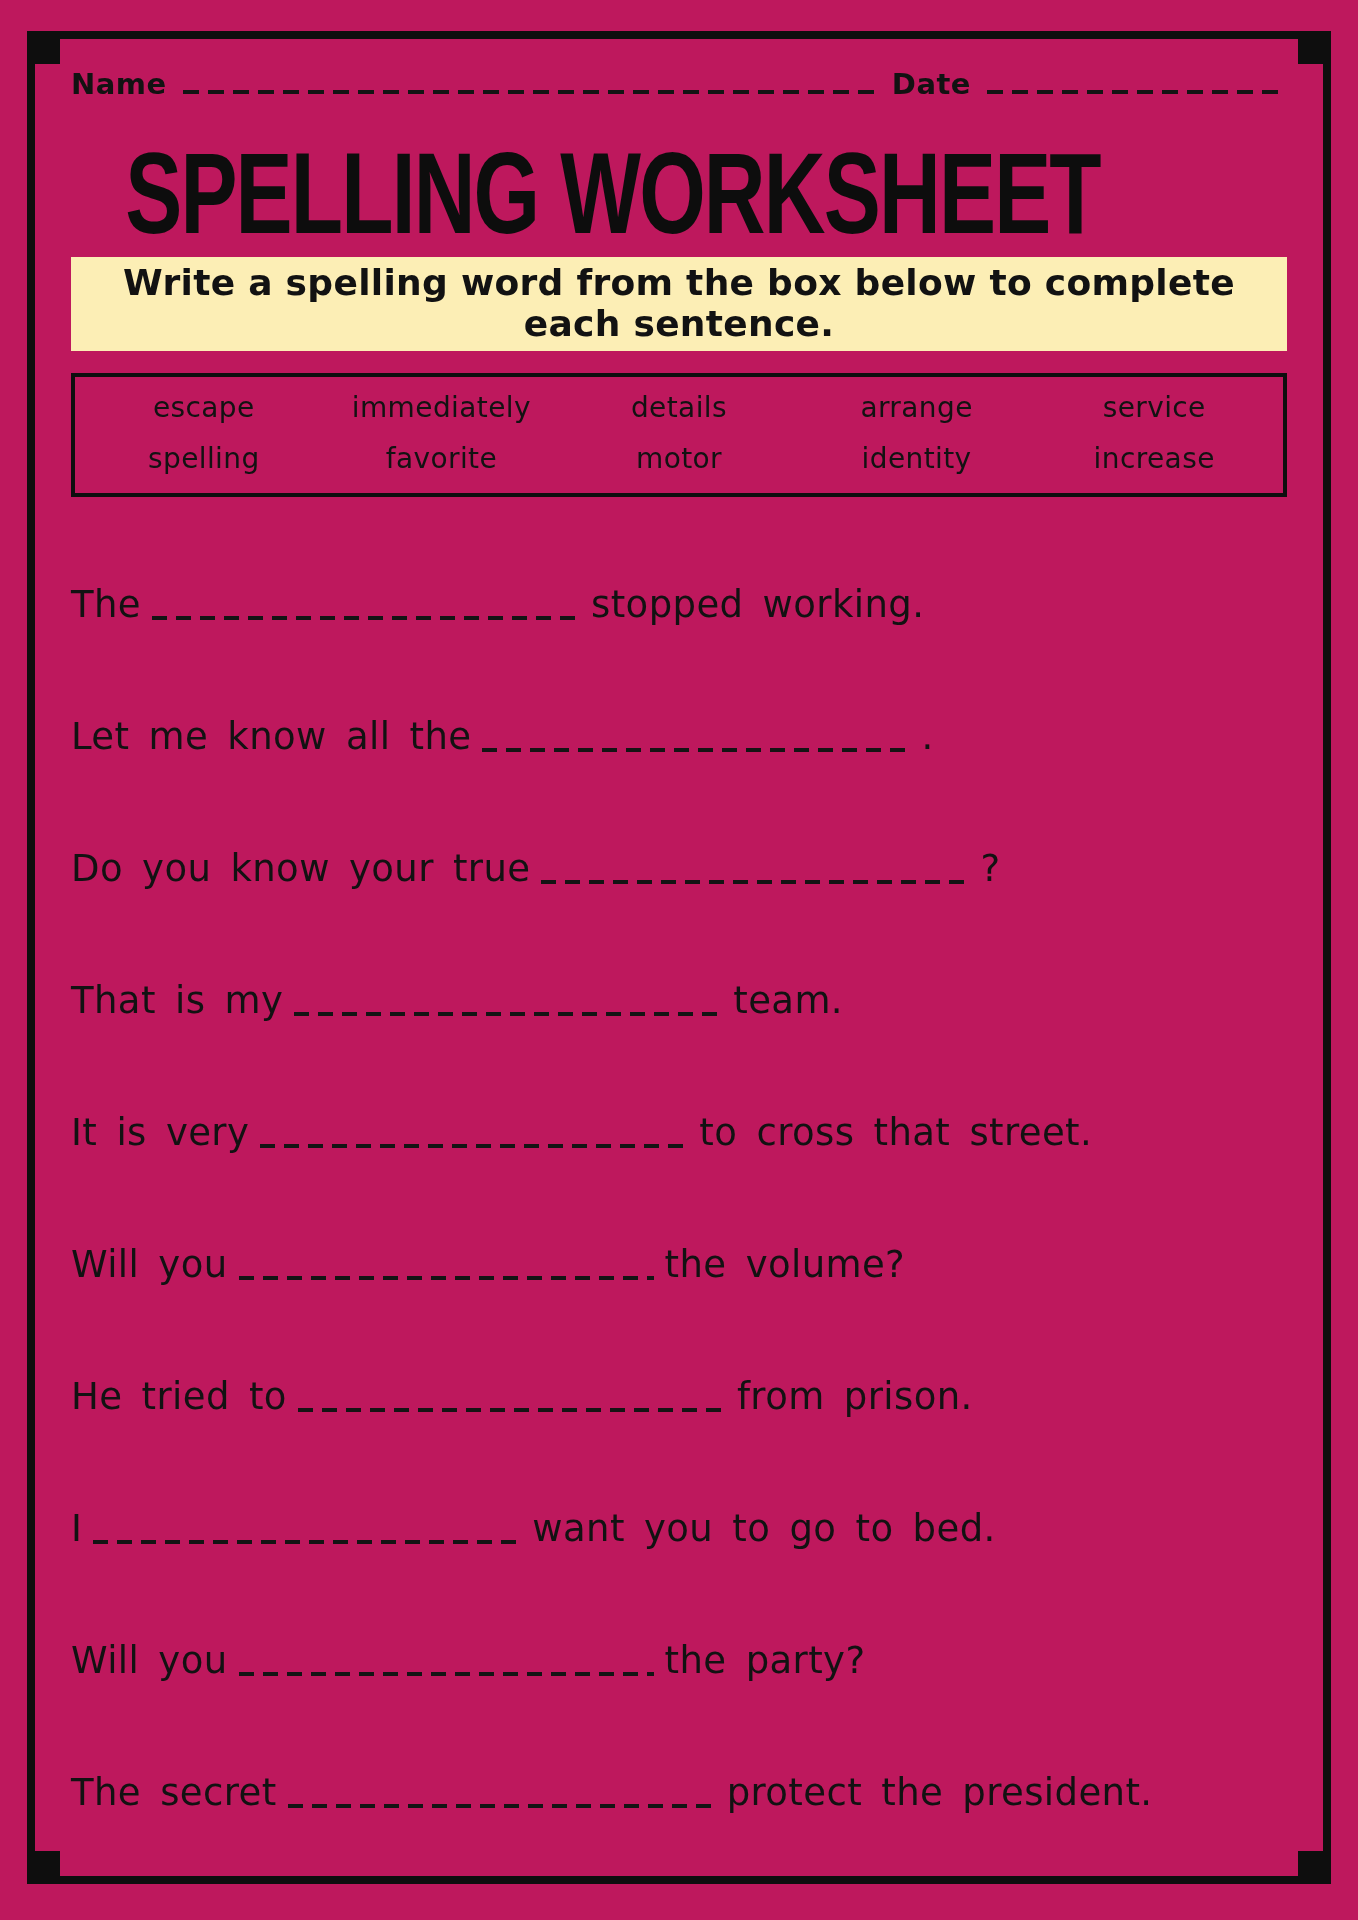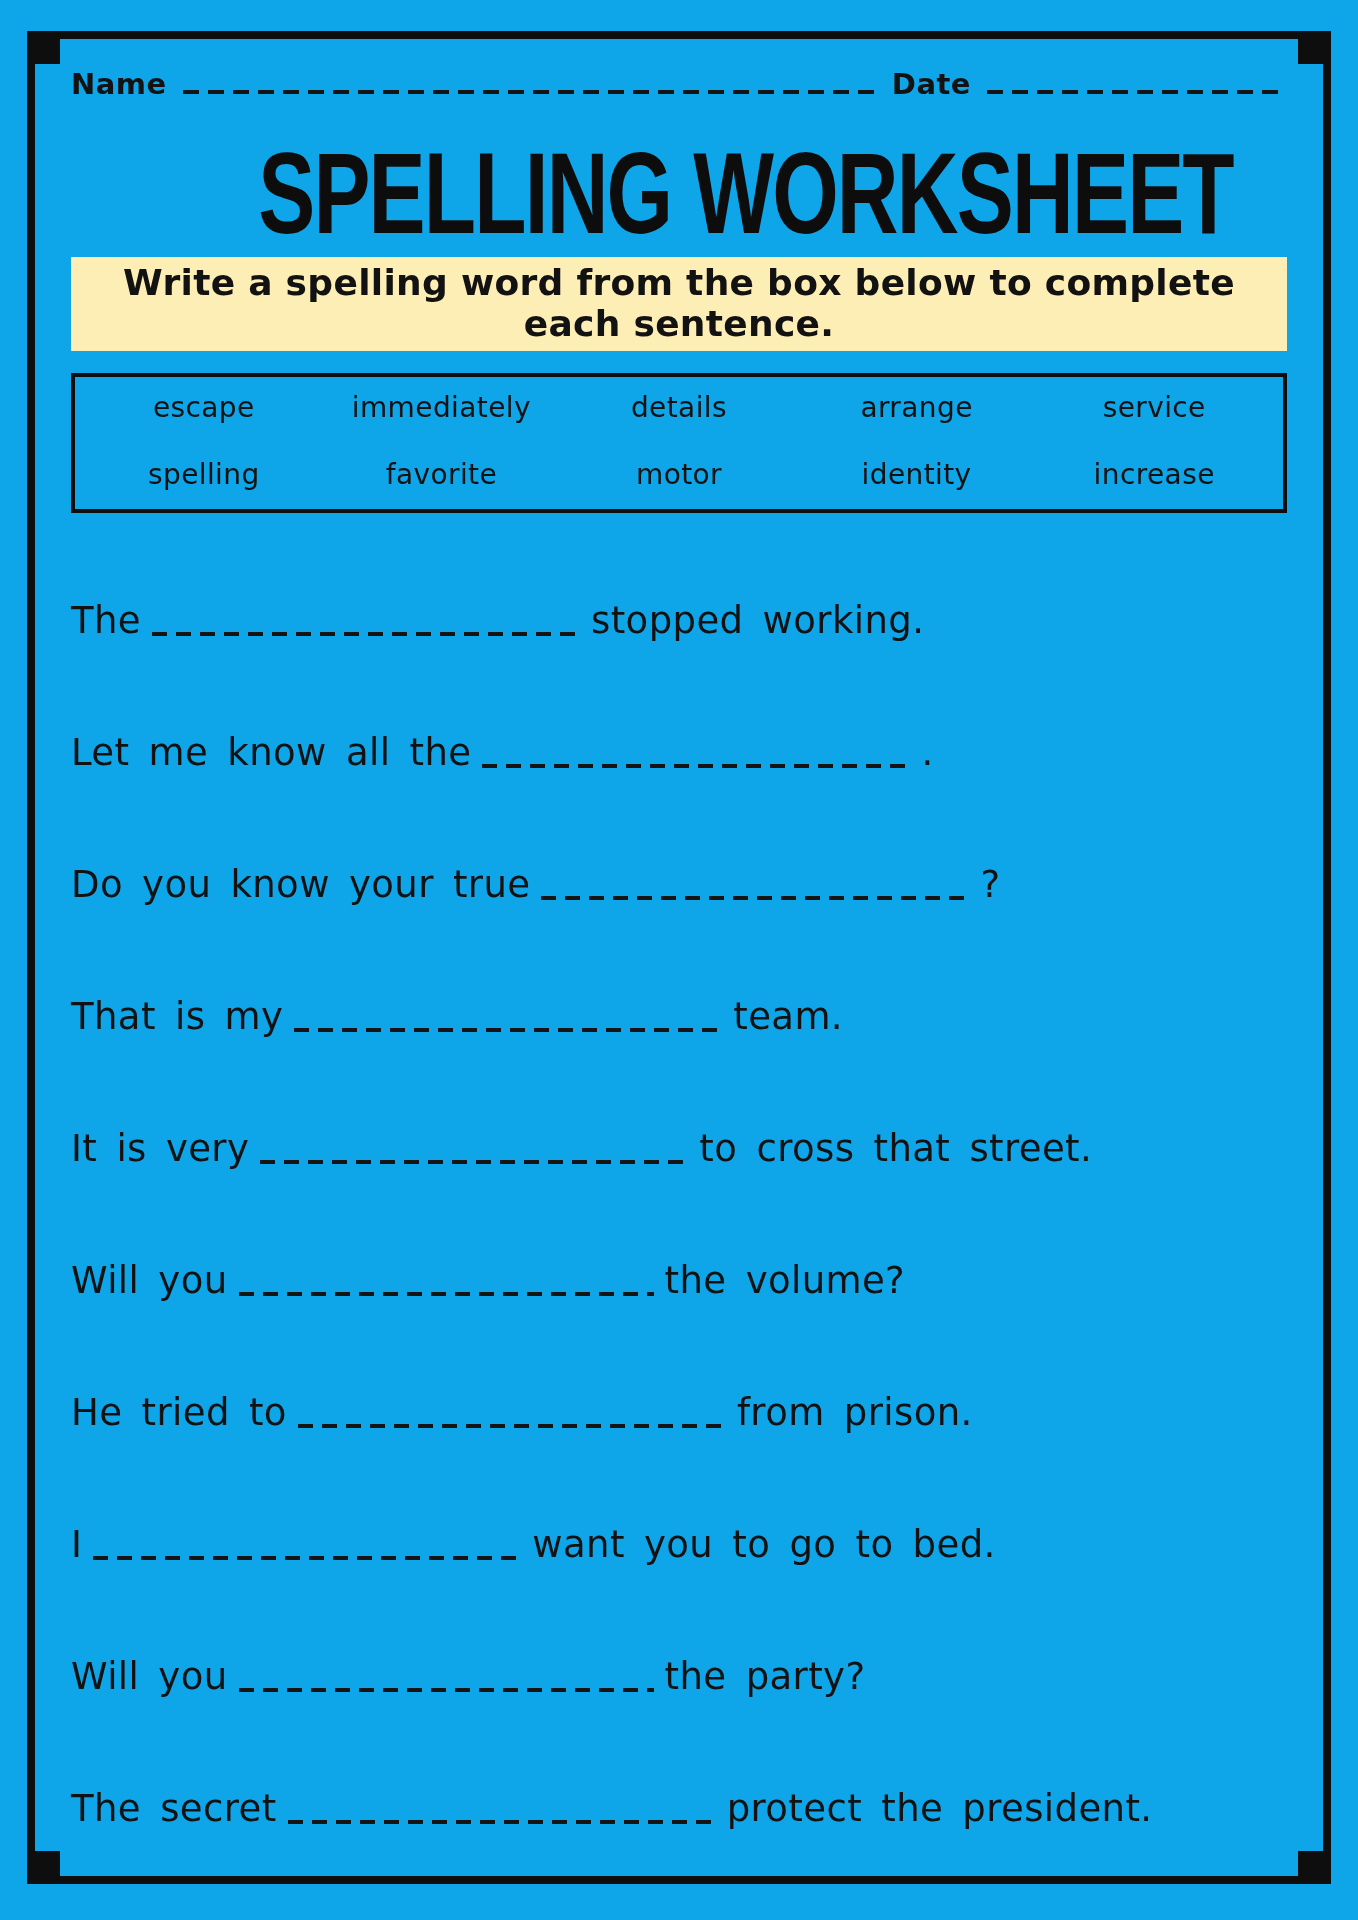--- a/index.html
+++ b/index.html
@@ -1,20 +1,20 @@
 <!DOCTYPE html>
 <html><head>
 <meta charset="utf-8">
 <style>
   html, body { margin: 0; padding: 0; background: #ffffff; }
   .page {
     position: relative;
     width: 1358px;
     height: 1920px;
-    background: #0ea5e9;
+    background: #be185d;
     font-family: "DejaVu Sans", sans-serif;
     color: #121212;
     overflow: hidden;
   }
   .frame {
     position: absolute;
     left: 27px; top: 31px; right: 27px; bottom: 36px;
     border: 8px solid #0e0e0e;
   }
   .corner {
@@ -48,21 +48,21 @@
     vertical-align: -2px;
     background-image: repeating-linear-gradient(to right, #141414 0 16px, transparent 16px 25px);
     background-size: 100% 4px;
     background-repeat: no-repeat;
     background-position: left bottom;
   }
   .name-line { flex: 1 1 auto; margin: 0 18px 0 16px; }
   .date-line { width: 300px; margin-left: 16px; }
 
   
-  .title-wrap { text-align: right; margin-top: 26px; height: 118px; }
+  .title-wrap { text-align: left; margin-top: 26px; height: 118px; }
   .page-title {
     display: inline-block;
     font-family: "Liberation Sans", sans-serif;
     font-weight: bold;
     font-size: 95px;
     letter-spacing: -2px;
     white-space: nowrap;
     transform: scale(0.9, 1.22);
     transform-origin: center top;
     color: #0d0d0d;
@@ -78,21 +78,21 @@
     padding: 5px 16px 7px 16px;
   }
 
   
   .word-box {
     margin-top: 22px;
     border: 4px solid #0e0e0e;
     padding: 14px 10px 18px 10px;
     display: grid;
     grid-template-columns: repeat(5, 1fr);
-    row-gap: 34px;
+    row-gap: 18px;
   }
   .word-cell {
     text-align: center;
     font-size: 28px;
     font-weight: 500;
     letter-spacing: 0.4px;
   }
 
   
   .sentences { margin-top: 86px; }

